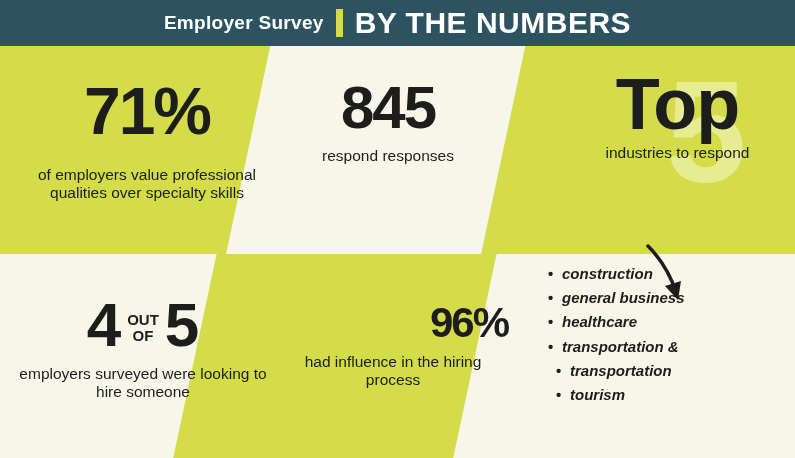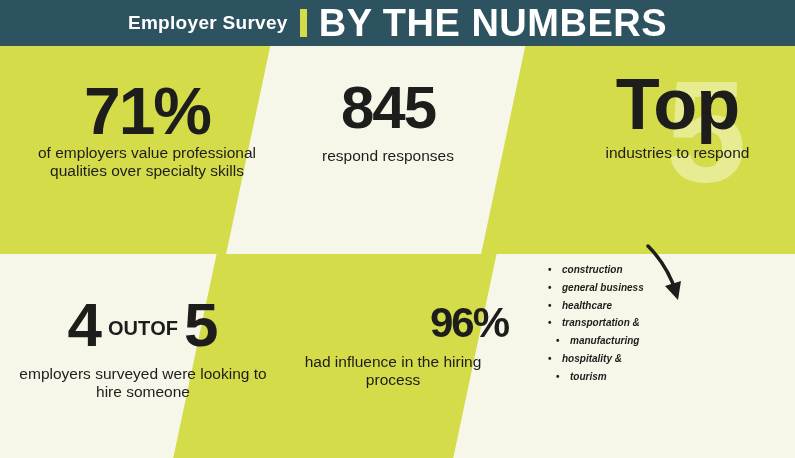--- a/index.html
+++ b/index.html
@@ -34,21 +34,21 @@
     font-weight: bold;
     letter-spacing: 0.3px;
   }
   .header-rule {
     width: 7px;
     height: 28px;
     background: #d4dc4a;
   }
   .header-title {
     color: #ffffff;
-    font-size: 38px;
+    font-size: 30px;
     font-weight: bold;
     letter-spacing: 0.5px;
   }
 
   
   .panels { position: absolute; left: 0; top: 46px; width: 795px; height: 412px; }
   .panel {
     position: absolute;
     top: -30px;
     height: 480px;
@@ -79,21 +79,21 @@
   }
   .caption {
     font-size: 15.5px;
     line-height: 1.18;
     margin-top: 9px;
   }
 
   
   .cell-1 { left: 22px; top: 32px; width: 250px; }
   .cell-1 .big-number { font-size: 66px; }
-  .cell-1 .caption { margin-top: 0; }
+  .cell-1 .caption { margin-top: 22px; }
 
   
   .cell-2 { left: 288px; top: 32px; width: 200px; }
   .cell-2 .big-number { font-size: 60px; }
 
   
   .cell-3 { left: 570px; top: 22px; width: 215px; }
   .ghost-five {
     position: absolute;
     left: 96px; top: -8px;
@@ -130,40 +130,40 @@
     justify-content: center;
     gap: 6px;
   }
   .fourof5 .digit {
     font-size: 62px;
     font-weight: bold;
     line-height: 1;
   }
   .outof {
     display: flex;
-    flex-direction: row;
-    font-size: 20px;
+    flex-direction: column;
+    font-size: 15px;
     font-weight: bold;
     line-height: 1.05;
     text-align: center;
     padding-top: 6px;
   }
 
   
   .cell-5 { left: 278px; top: 256px; width: 230px; }
   .cell-5 .big-number { font-size: 42px; text-align: right; }
 
   
   .cell-6 {
     left: 548px; top: 218px; width: 246px;
     text-align: left;
   }
   .ind-list { list-style: none; }
   .ind-list li {
-    font-size: 10px;
+    font-size: 15px;
     font-style: italic;
     font-weight: bold;
     line-height: 1.28;
     margin-bottom: 5px;
     padding-left: 14px;
     position: relative;
   }
   .ind-list li::before {
     content: "•";
     position: absolute;
@@ -234,20 +234,19 @@
       <div class="big-number">96%</div>
       <div class="caption">had influence in the hiring process</div>
     </div>
 
     <div class="cell cell-6">
       <ul class="ind-list">
           <li>construction</li>
           <li>general business</li>
           <li>healthcare</li>
           <li>transportation &amp;</li>
-          <li class="indent-1">manufacturing</li>
-          <li>hospitality &amp;</li>
+          <li class="indent-1">transportation</li>
           <li class="indent-1">tourism</li>
         </ul>
     </div>
 
   </div>
 </div>
 
 </body></html>

